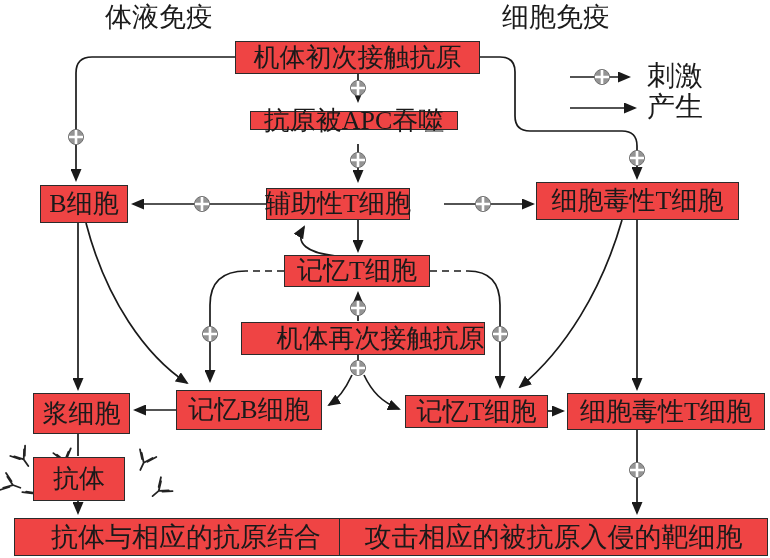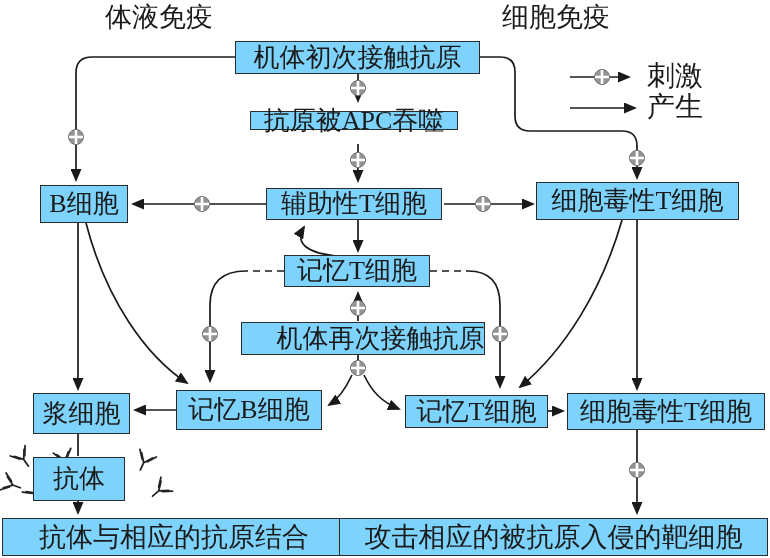--- a/index.html
+++ b/index.html
@@ -2,21 +2,21 @@
 <html><head>
 <meta charset="utf-8">
 <style>
   html,body{margin:0;padding:0;background:#fff;}
   #stage{
     position:relative;width:770px;height:558px;background:#fff;
     font-family:"Liberation Serif","DejaVu Serif",serif;color:#1a1a1a;overflow:hidden;
   }
   #wires{position:absolute;left:0;top:0;z-index:1;}
   .box{
-    position:absolute;z-index:2;background:#7dd3fc;border:1.7px solid #2b2b2b;
+    position:absolute;z-index:2;background:#ef4444;border:1.7px solid #2b2b2b;
     display:flex;align-items:center;justify-content:center;
     font-size:26px;line-height:1;white-space:nowrap;box-sizing:border-box;
     letter-spacing:0px;
   }
   .box.big{font-size:27px;}
   .floating-label{
     position:absolute;z-index:2;font-size:27px;line-height:1;white-space:nowrap;
   }
   .legend-label{position:absolute;z-index:2;font-size:28px;line-height:1;white-space:nowrap;}
 </style>
@@ -153,35 +153,35 @@
 
   <div class="legend-label" style="left:647px;top:62px;">刺激</div>
   <div class="legend-label" style="left:647px;top:93px;">产生</div>
 
   <div class="box" style="left:235px;top:41px;width:245px;height:33px;">机体初次接触抗原</div>
 
   <div class="box" style="left:250px;top:111px;width:208px;height:19px;">抗原被APC吞噬</div>
 
   <div class="box" style="left:40px;top:185px;width:88px;height:38px;">B细胞</div>
 
-  <div class="box" style="left:266px;top:188px;width:176px;height:32px;">辅助性T细胞</div>
+  <div class="box" style="left:266px;top:188px;width:144px;height:32px;">辅助性T细胞</div>
 
   <div class="box" style="left:536px;top:182px;width:203px;height:38px;">细胞毒性T细胞</div>
 
   <div class="box" style="left:284px;top:255px;width:146px;height:32px;">记忆T细胞</div>
 
   <div class="box" style="left:241px;top:322px;width:244px;height:33px;padding-left:35px;">机体再次接触抗原</div>
 
   <div class="box" style="left:33px;top:393px;width:97px;height:41px;">浆细胞</div>
 
   <div class="box" style="left:176px;top:390px;width:146px;height:40px;">记忆B细胞</div>
 
   <div class="box" style="left:405px;top:395px;width:143px;height:33px;">记忆T细胞</div>
 
   <div class="box" style="left:567px;top:393px;width:198px;height:37px;">细胞毒性T细胞</div>
 
   <div class="box" style="left:33px;top:457px;width:92px;height:44px;">抗体</div>
 
-  <div class="box big" style="left:2px;top:518px;width:344px;height:38px;">抗体与相应的抗原结合</div>
+  <div class="box big" style="left:14px;top:518px;width:344px;height:38px;">抗体与相应的抗原结合</div>
 
   <div class="box big" style="left:339px;top:518px;width:429px;height:38px;">攻击相应的被抗原入侵的靶细胞</div>
 
 </div>
 
 </body></html>

